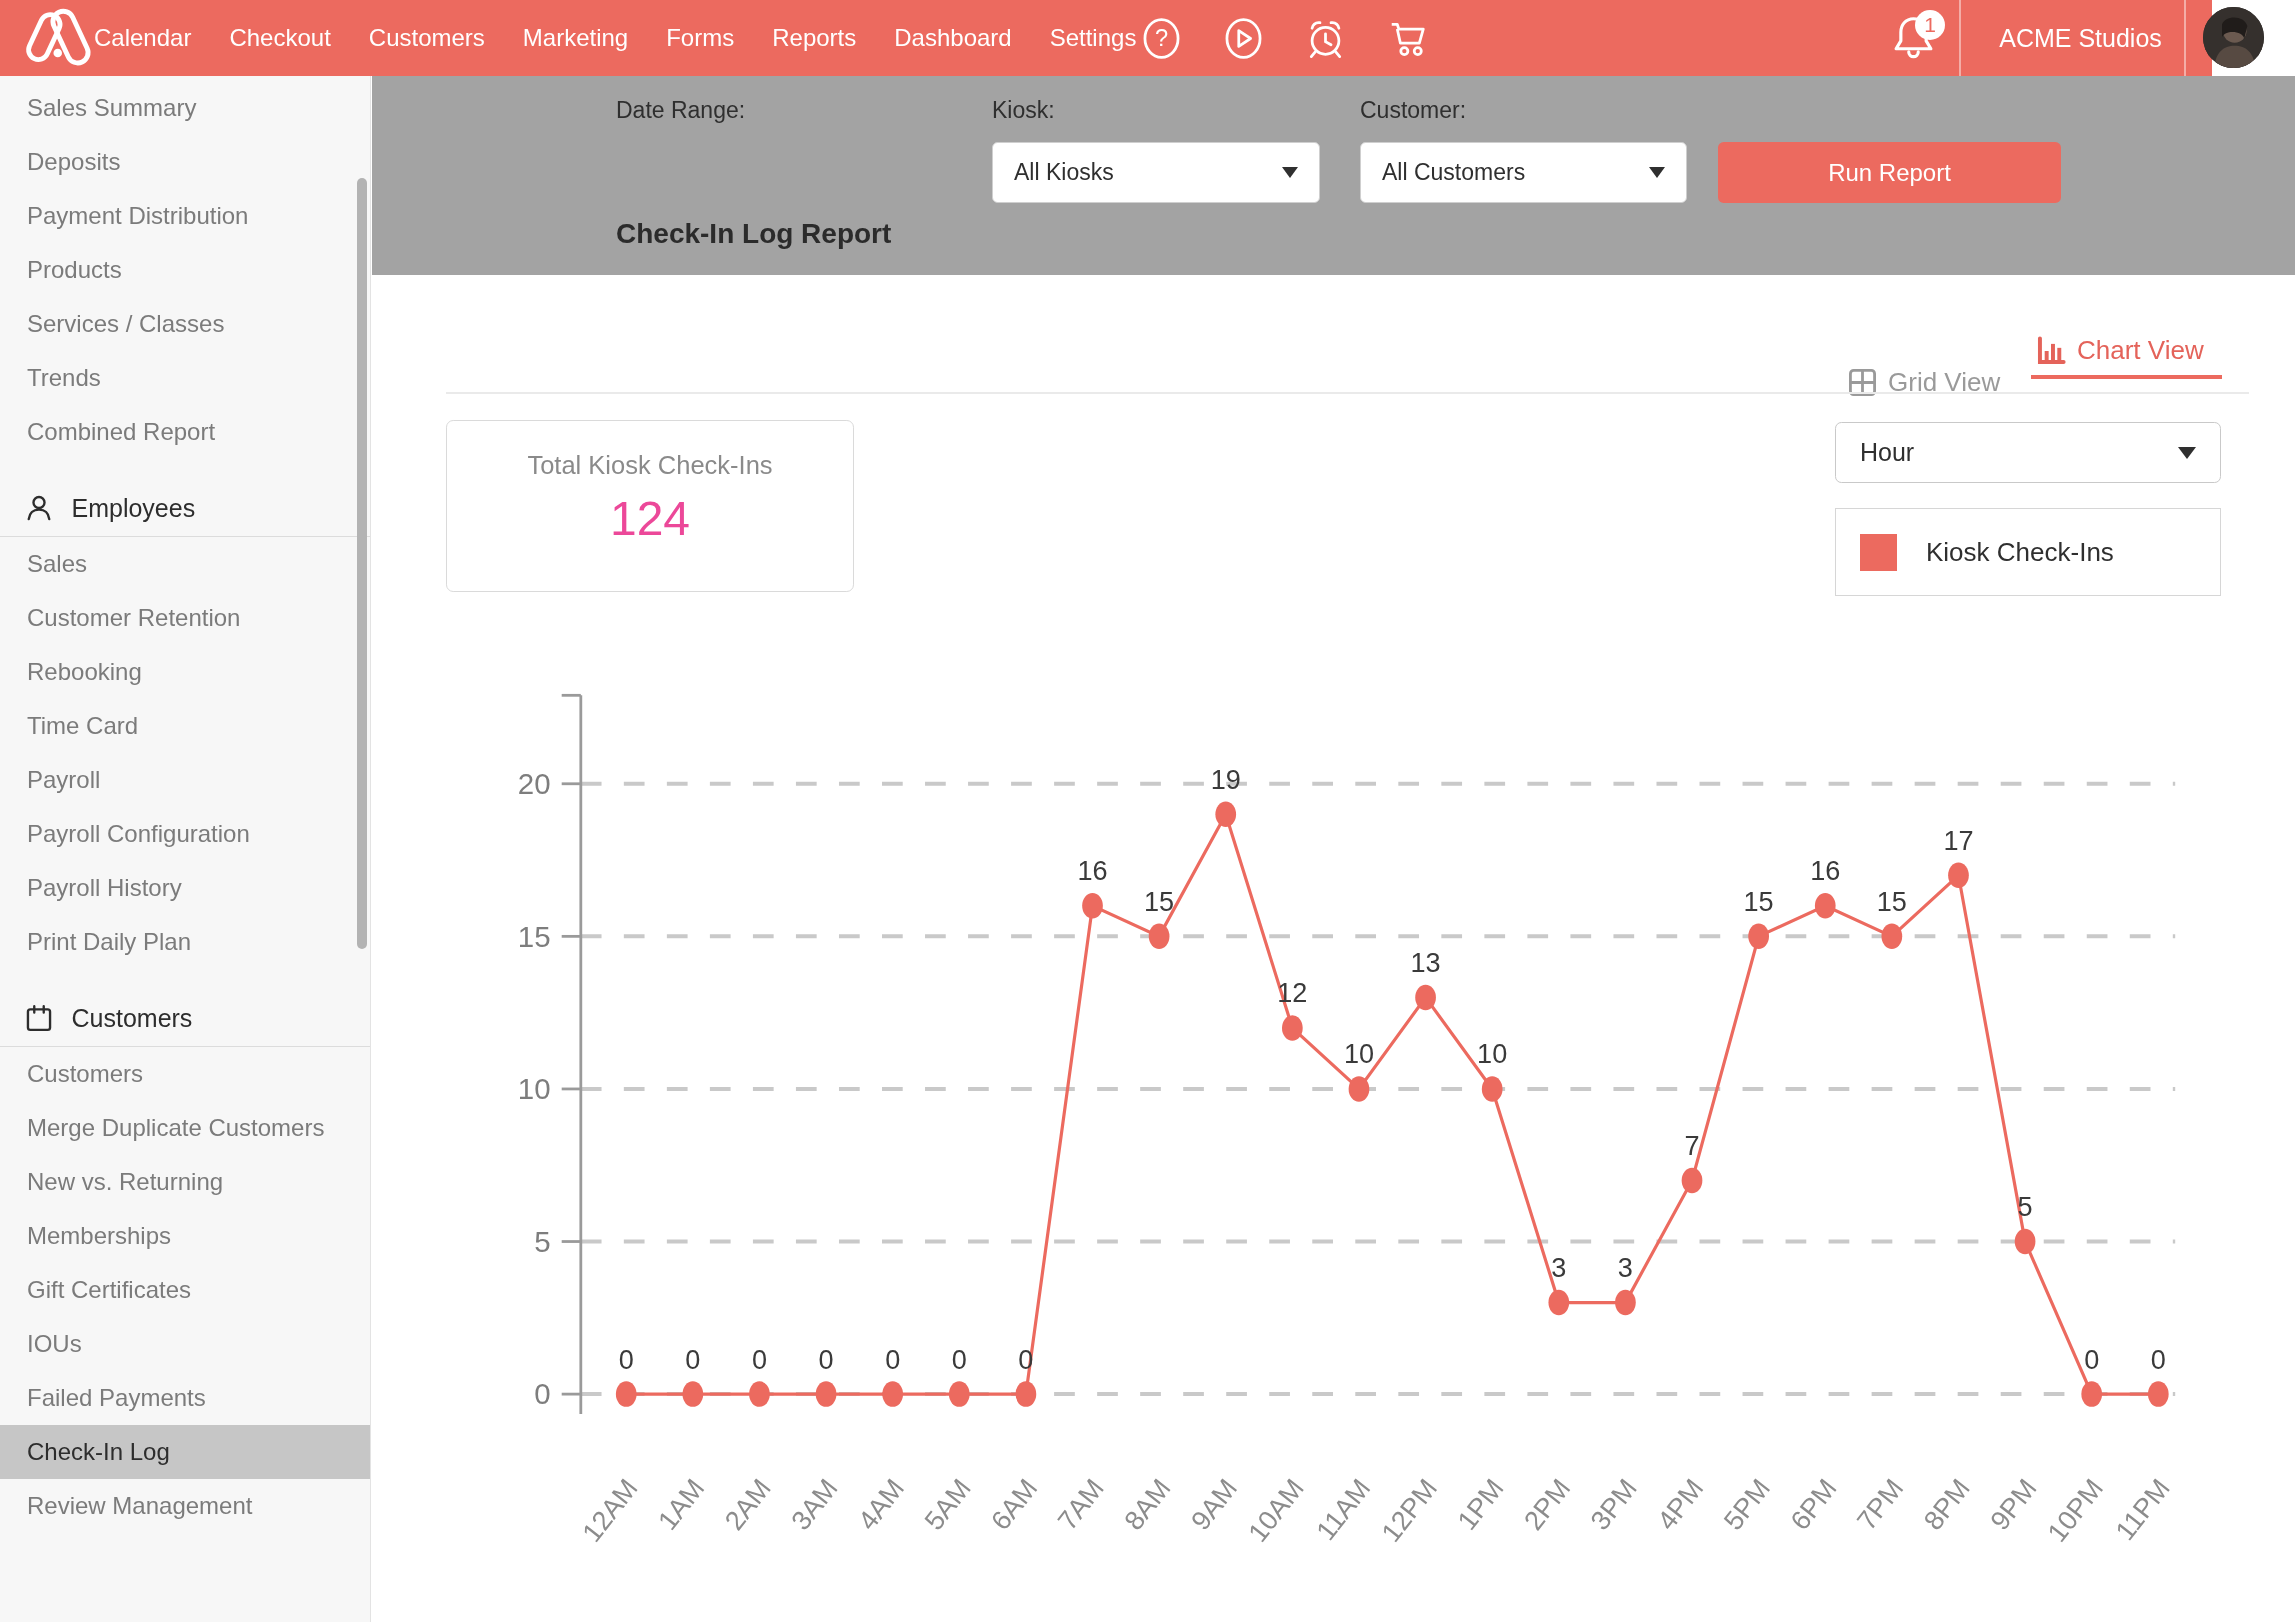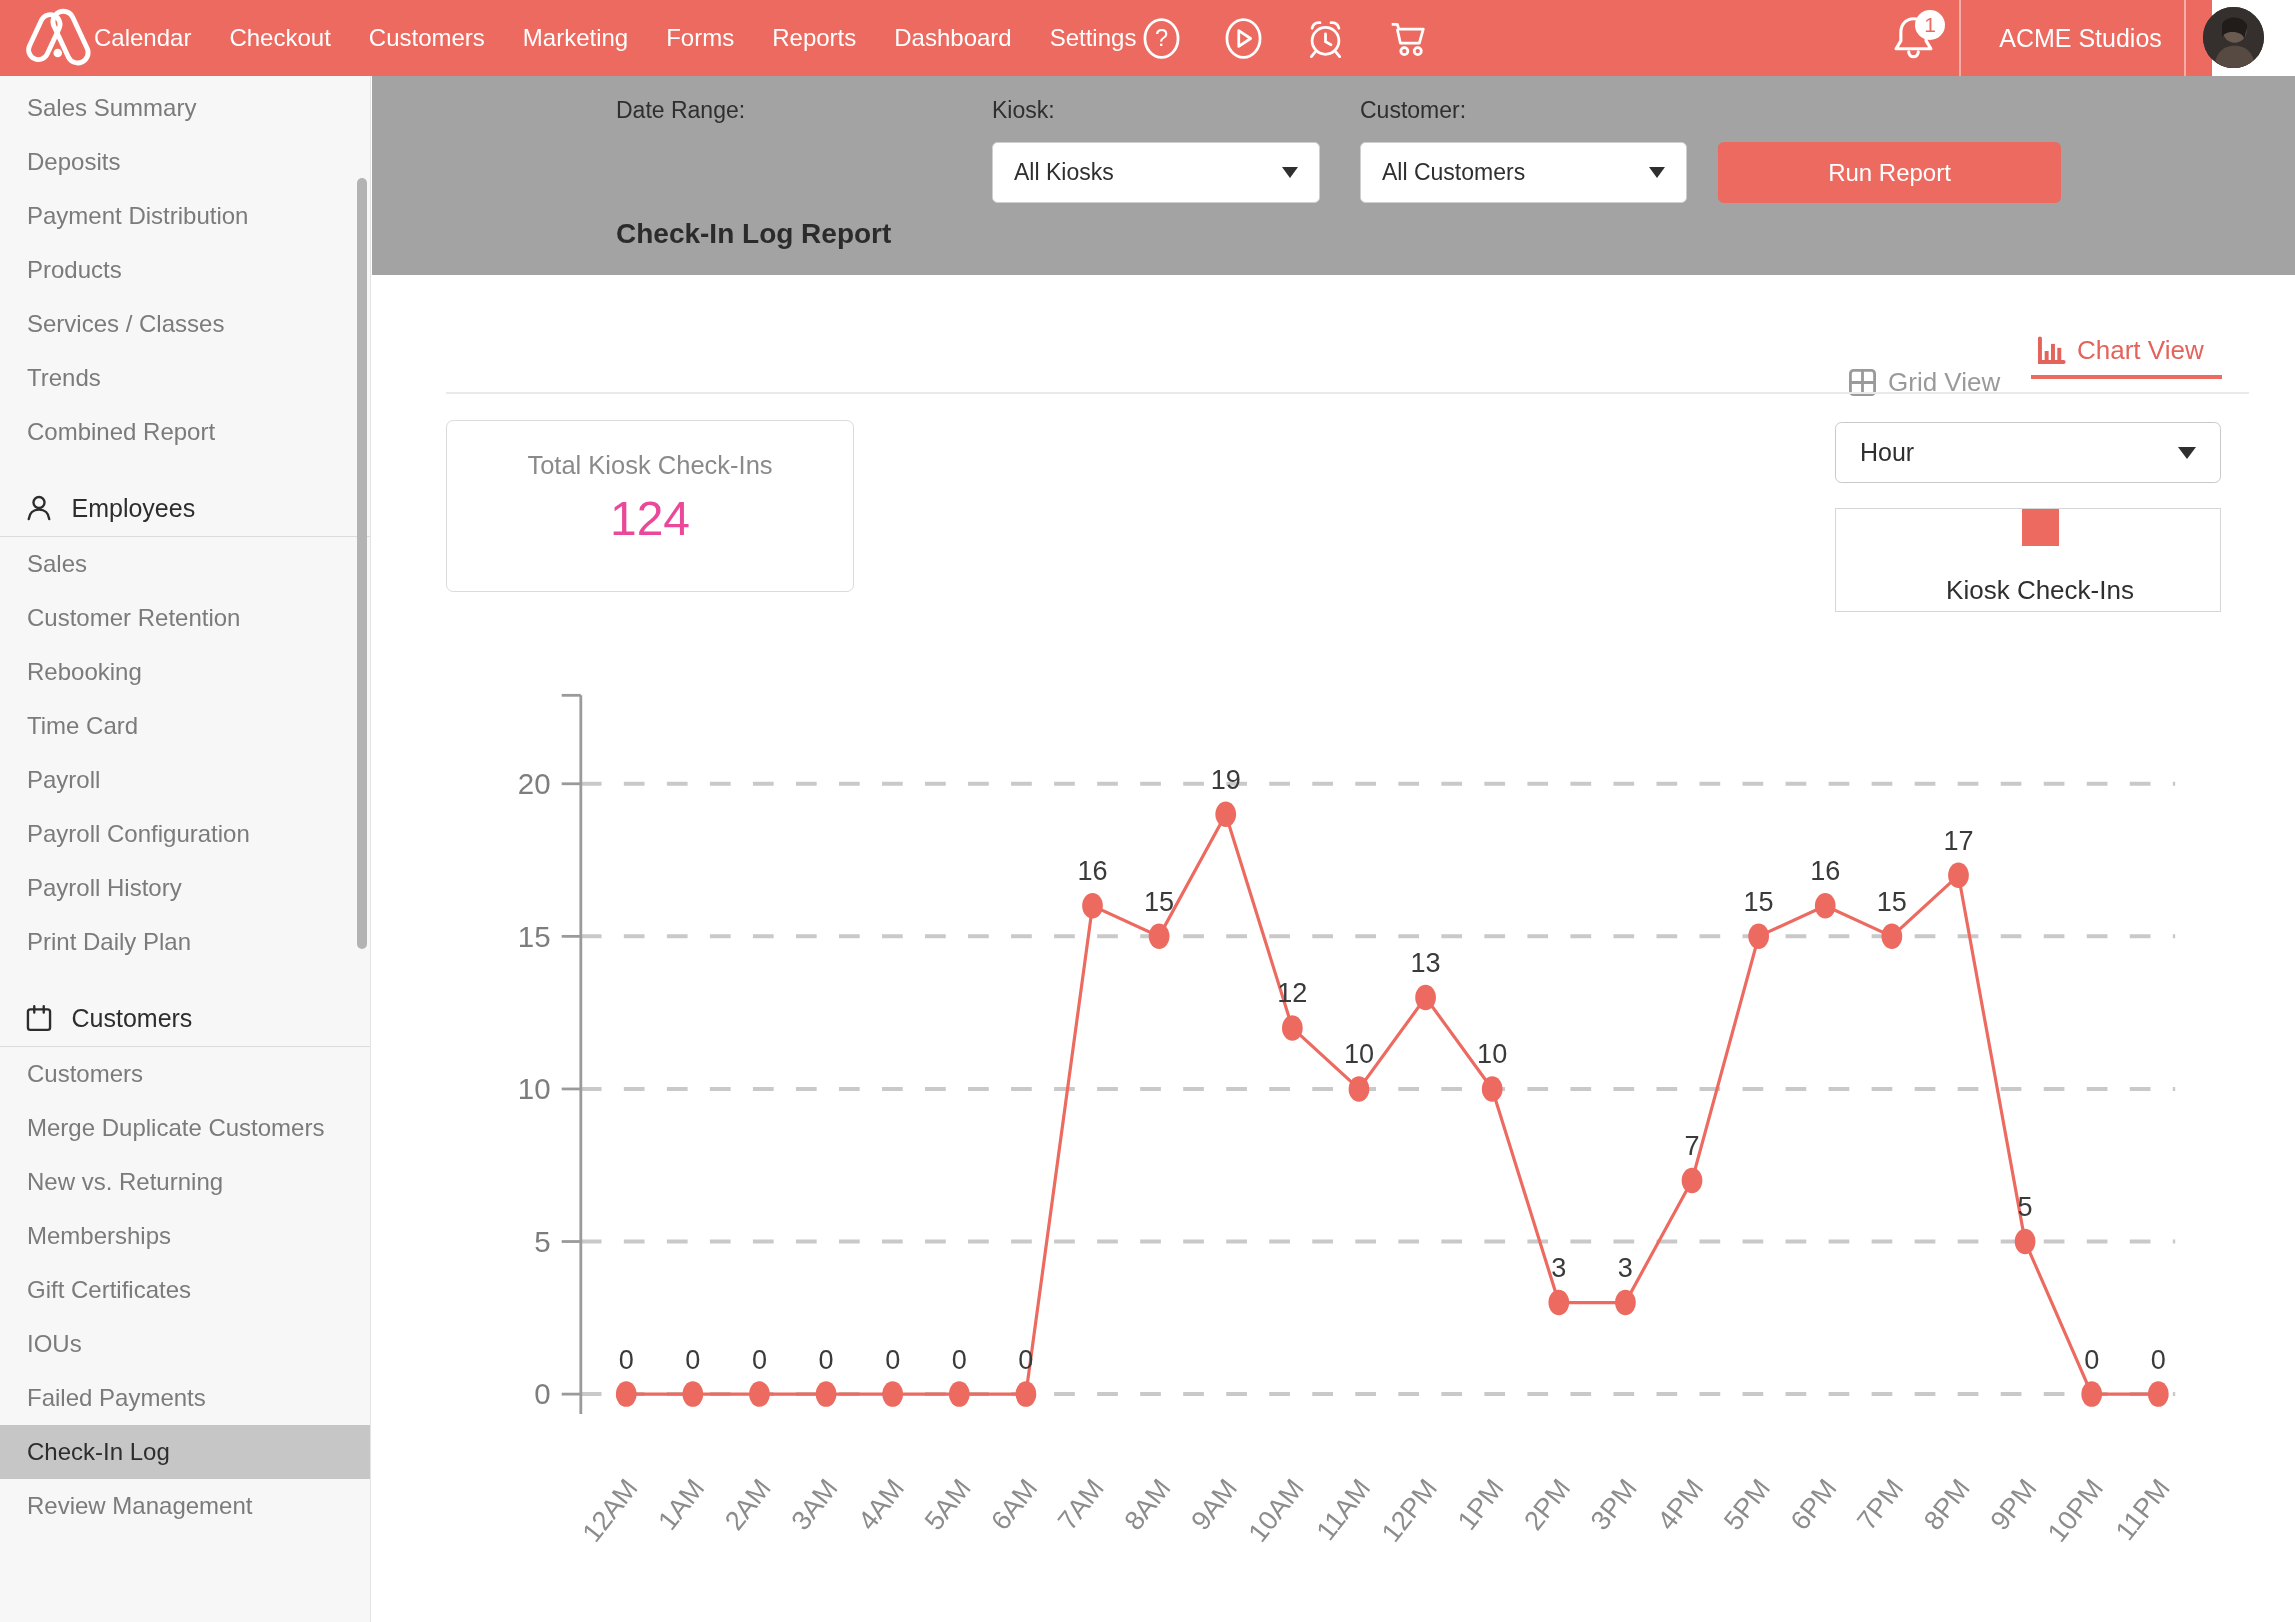--- a/index.html
+++ b/index.html
@@ -59,22 +59,22 @@
   #summary-card { position:absolute; left:446px; top:420px; width:408px; height:172px; background:#fff;
                   border:1.6px solid #DADADA; border-radius:7.2px; text-align:center; }
   #summary-card .lbl { margin-top:30px; font-size:25.5px; color:#8A8A8A; }
   #summary-card .val { margin-top:11px; font-size:48px; color:#ec4899; }
 
   #hour-select { position:absolute; left:1835px; top:422px; width:386px; height:61px; background:#fff;
                  border:1.6px solid #C9C9C9; border-radius:6.4px; display:flex; align-items:center;
                  padding:0 24px; font-size:25px; color:#2F2F2F; cursor:pointer; }
   #hour-select .caret { margin-left:auto; width:0; height:0; border-left:9.6px solid transparent;
                         border-right:9.6px solid transparent; border-top:12px solid #2F2F2F; }
-  #legend-box { position:absolute; left:1835px; top:508px; width:386px; height:104px; background:#fff;
-                border:1.6px solid #D6D6D6; display:flex; align-items:center; padding-left:24px; gap:29px;flex-direction:column; }
+  #legend-box { position:absolute; left:1835px; top:508px; width:386px; height:88px; background:#fff;
+                border:1.6px solid #D6D6D6; display:flex; align-items:center; padding-left:24px; gap:29px; }
   #legend-swatch { width:37px; height:37px; background:#EC6A5F; }
   #legend-box .lbl { font-size:26px; color:#2F2F2F; }
 
   #chart-wrap { position:absolute; left:446px; top:677px; width:1817px; height:945px; }
 </style>
 </head>
 <body>
 
 <header id="nav">
   <svg id="logo" viewBox="0 0 120 105">

